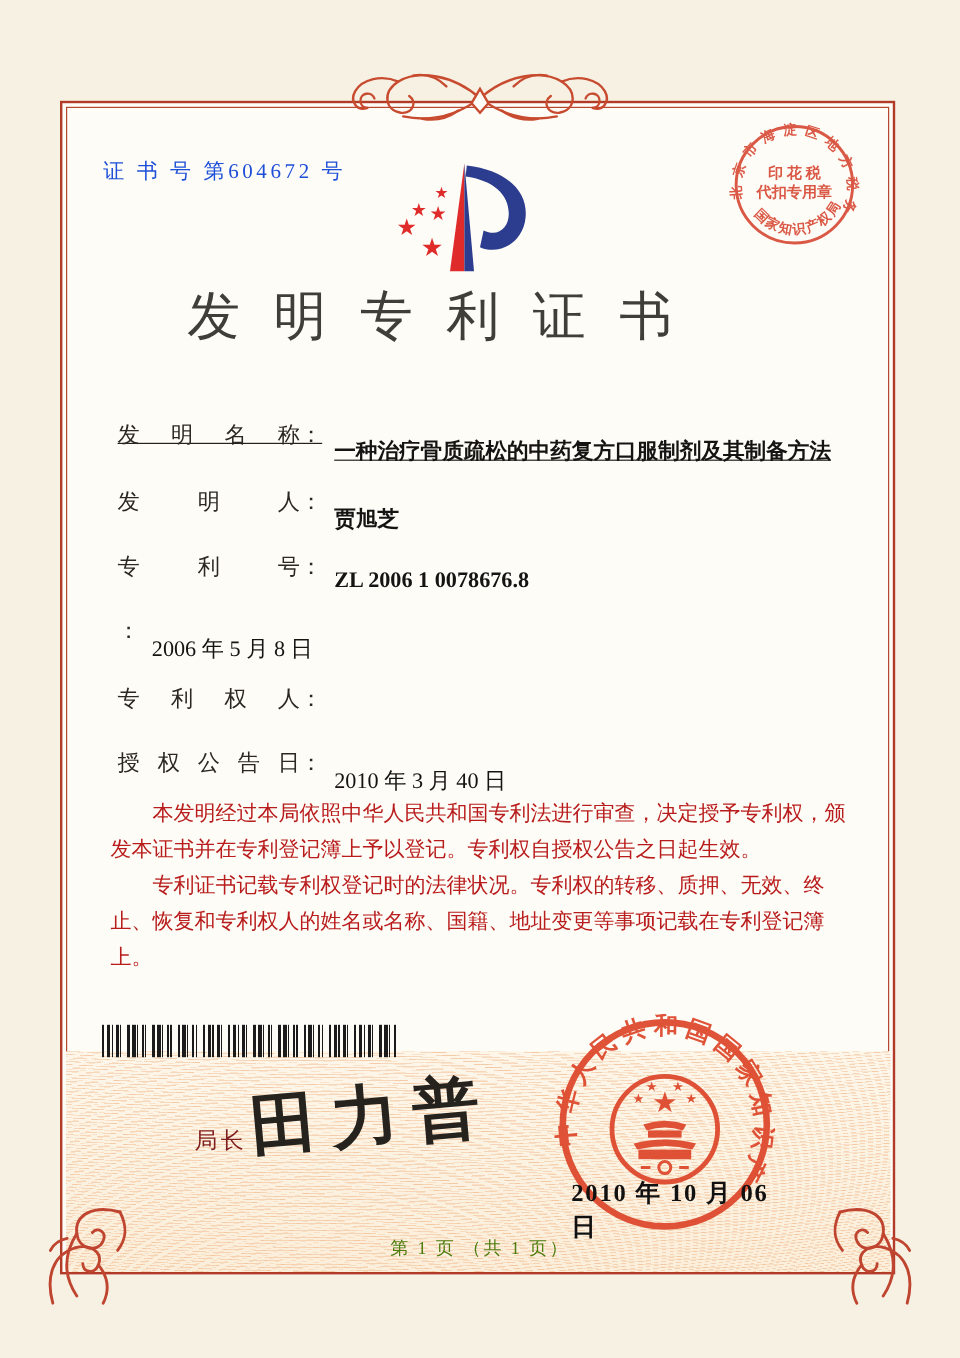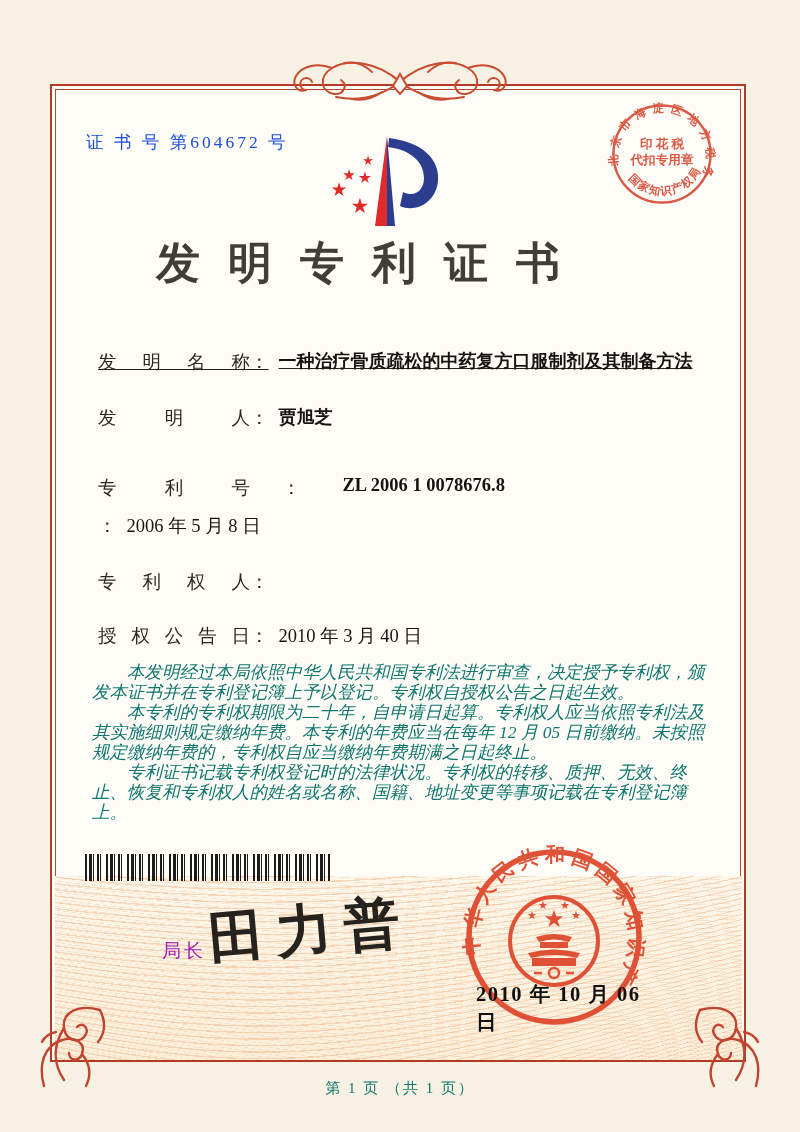--- a/index.html
+++ b/index.html
@@ -32,63 +32,63 @@
   .top-orn{left:278px;top:52px;width:244px;height:56px;z-index:5;}
   .corner-orn{width:78px;height:92px;z-index:5;}
   .corner-left{left:36px;top:1002px;}
   .corner-right{left:686px;top:1002px;transform:scaleX(-1);}
 
   
   .cert-no{left:86px;top:130px;font-size:17.5px;letter-spacing:3px;color:#1d4ed8;z-index:2;}
   .logo{left:327px;top:128px;width:150px;height:115px;z-index:2;}
   .title{
     left:0;top:234px;width:716px;text-align:center;z-index:2;
-    font-size:44px;font-weight:700;letter-spacing:28px;text-indent:28px;color:#403e38;
+    font-size:44px;font-weight:400;letter-spacing:28px;text-indent:28px;color:#403e38;
   }
 
   
   .tax-seal{left:606px;top:98px;width:112px;height:112px;z-index:3;opacity:.88;}
 
   
   .field{left:98px;width:640px;z-index:2;font-size:18.5px;display:flex;align-items:flex-start;}
   .f-label{
     display:inline-block;width:152px;flex:0 0 152px;
     text-align:justify;text-align-last:justify;color:#2b2824;
   }
   .f-colon{margin:0 2px 0 0;color:#2b2824;}
-  .f-value{margin-left:8px;color:#161412;}
+  .f-value{margin-left:8px;color:#161412;margin-top:15px;}
   .v-strong{font-family:"Liberation Sans","DejaVu Sans",sans-serif;font-weight:700;font-size:18px;}
-  .r0{top:349px;text-decoration:underline;} .r1{top:405px;} .r2{top:475px;gap:32px;} .r3{top:513px;} .r4{top:569px;align-items:flex-end;} .r5{top:623px;}
-
-  
-  .body-text{left:92px;top:662px;width:624px;z-index:2;font-size:17.5px;line-height:20px;color:#0f766e;font-style:italic;}
+  .r0{top:349px;text-decoration:underline;} .r1{top:405px;} .r2{top:459px;} .r3{top:513px;} .r4{top:569px;align-items:flex-end;} .r5{top:623px;}
+
+  
+  .body-text{left:92px;top:662px;width:624px;z-index:2;font-size:17.5px;line-height:30px;color:#b91c1c;}
   .body-text p{margin:0;text-indent:2em;}
 
   
   .barcode{
     left:85px;top:854px;width:245px;height:27px;z-index:2;
     background:repeating-linear-gradient(90deg,
       #1b1b1b 0 2px,transparent 2px 4px,
       #1b1b1b 4px 7px,transparent 7px 8px,
       #1b1b1b 8px 9px,transparent 9px 12px,
       #1b1b1b 12px 14px,transparent 14px 15px,
       #1b1b1b 15px 16px,transparent 16px 21px);
   }
-  .director{left:162px;top:938px;font-size:19px;letter-spacing:3px;z-index:2;color:#a21caf;}
+  .director{left:162px;top:938px;font-size:19px;letter-spacing:3px;z-index:2;color:#7f1d1d;}
   .signature{
     left:208px;top:893px;z-index:2;font-size:56px;font-weight:700;letter-spacing:12px;
     color:#26231e;transform:rotate(-5deg);
   }
 
   
   .main-seal{left:462px;top:845px;width:184px;height:184px;z-index:3;opacity:.92;}
   .seal-date{left:476px;top:980px;width:190px;z-index:4;font-size:20.5px;font-weight:700;letter-spacing:1.5px;color:#111;}
 
   
-  .footer{left:0;top:1031px;width:800px;text-align:center;z-index:2;font-size:15px;letter-spacing:2px;color:#0f766e;margin-top:48px;}
+  .footer{left:0;top:1031px;width:800px;text-align:center;z-index:2;font-size:15px;letter-spacing:2px;color:#4d7c0f;}
 
   svg{display:block;}
 </style>
 </head>
 <body>
 
 <div class="abs frame"></div>
 <div class="abs waves"></div>
 
 <div class="abs top-orn">
@@ -203,21 +203,20 @@
     <span class="f-colon">：</span>
 </div>
 <div class="abs field r5">
   <span class="f-label">授权公告日</span>
     <span class="f-colon">：</span>
   <span class="f-value">2010 年 3 月 40 日</span>
 </div>
 
 <div class="abs body-text">
   <p>本发明经过本局依照中华人民共和国专利法进行审查，决定授予专利权，颁发本证书并在专利登记簿上予以登记。专利权自授权公告之日起生效。</p>
-  <p>本专利的专利权期限为二十年，自申请日起算。专利权人应当依照专利法及其实施细则规定缴纳年费。本专利的年费应当在每年 12 月 05 日前缴纳。未按照规定缴纳年费的，专利权自应当缴纳年费期满之日起终止。</p>
   <p>专利证书记载专利权登记时的法律状况。专利权的转移、质押、无效、终止、恢复和专利权人的姓名或名称、国籍、地址变更等事项记载在专利登记簿上。</p>
 </div>
 
 <div class="abs barcode"></div>
 
 <div class="abs director">局长</div>
 <div class="abs signature">田力普</div>
 
 <div class="abs main-seal">
   <svg width="184" height="184" viewBox="0 0 184 184">

